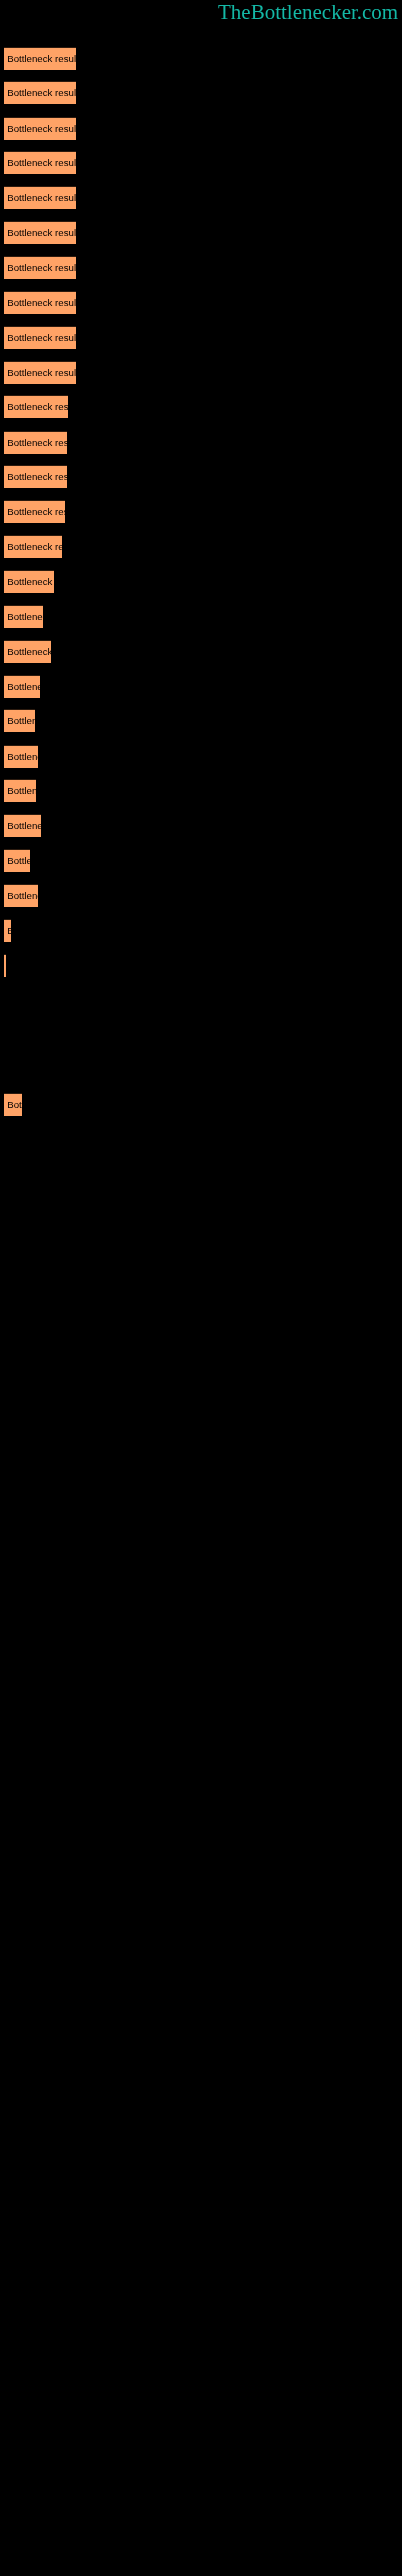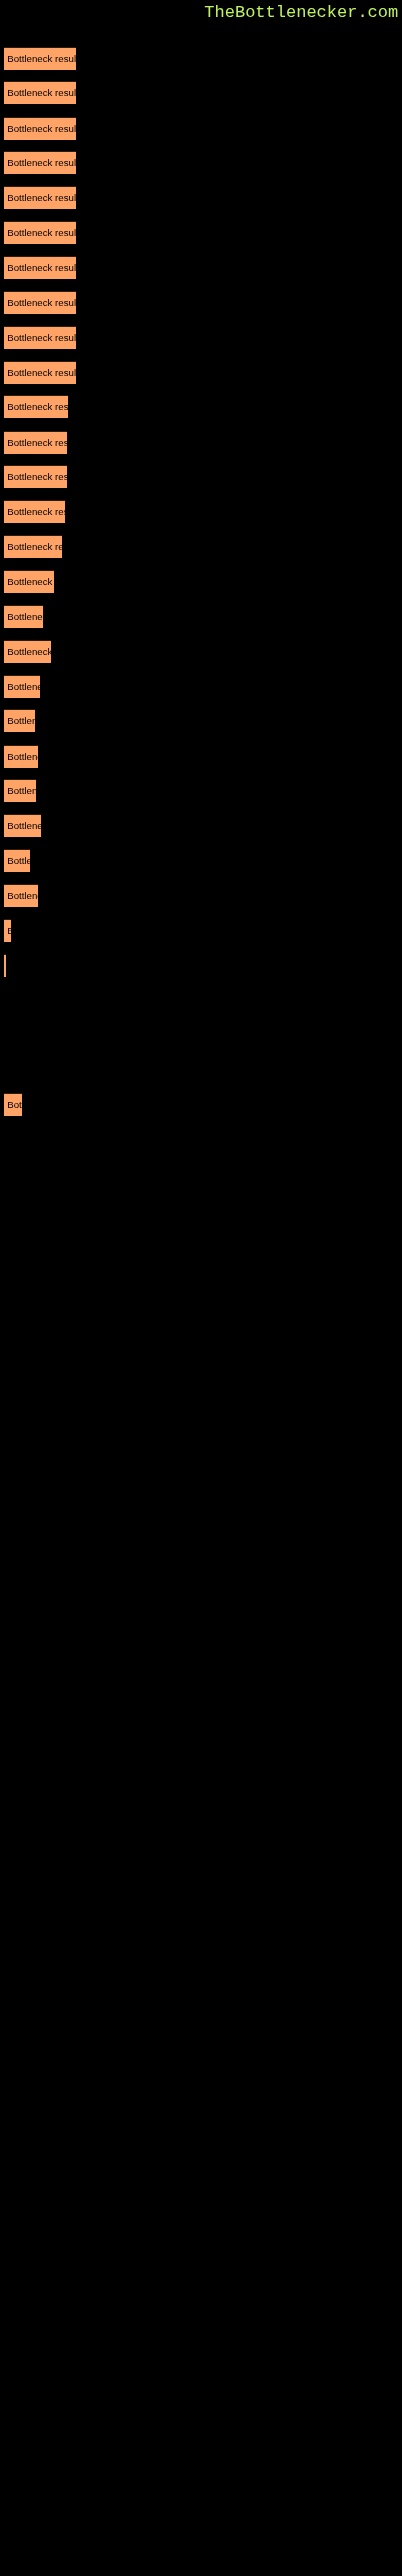--- a/index.html
+++ b/index.html
@@ -19,23 +19,23 @@
   #page-root {
     position: relative;
     width: 403px;
     height: 2576px;
     background: #000000;
   }
   .site-title {
     position: absolute;
     top: 1.6px;
     right: 4.8px;
-    color: #bef264;
-    font-size: 17px;
-    font-family: Liberation Mono, monospace;
+    color: #14b8a6;
+    font-size: 21px;
+    font-family: Liberation Serif, serif;
     letter-spacing: 0px;
     white-space: nowrap;
     line-height: 21px;
   }
   .plot-area {
     position: absolute;
     left: 0;
     top: 0;
     width: 403px;
     height: 2576px;

